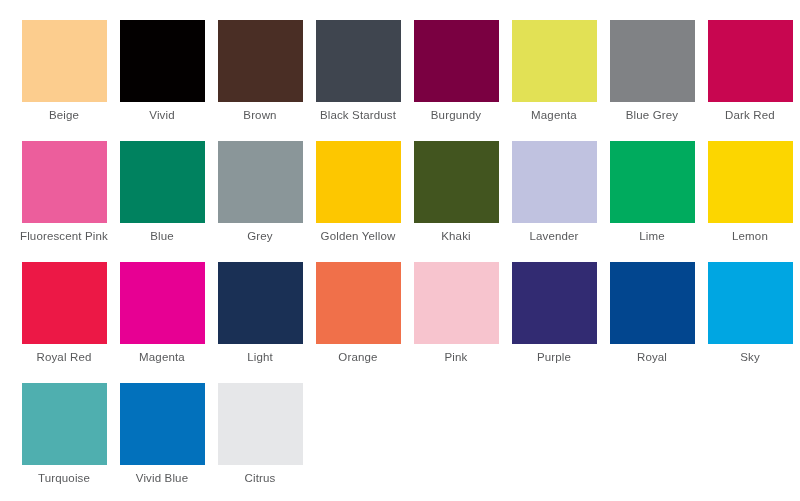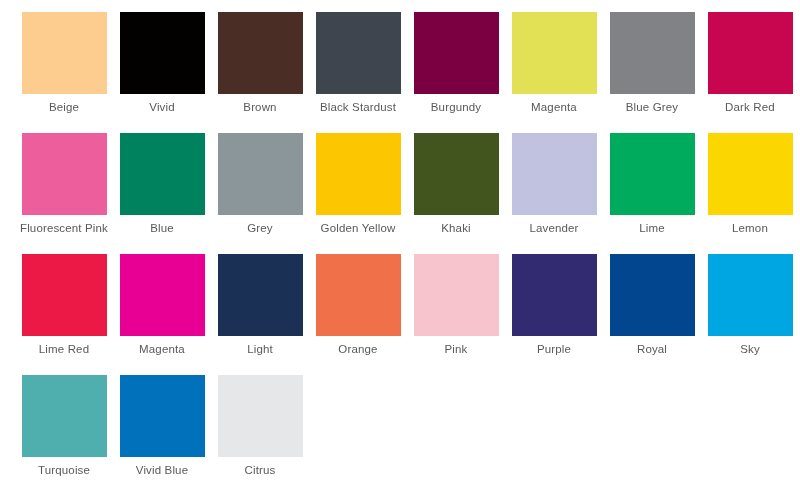--- a/index.html
+++ b/index.html
@@ -13,21 +13,21 @@
     height: 501px;
     overflow: hidden;
     font-family: "Liberation Sans", "DejaVu Sans", sans-serif;
     -webkit-font-smoothing: antialiased;
   }
 
   #swatch-palette {
     box-sizing: border-box;
     width: 800px;
     height: 501px;
-    padding: 12px 0 0 15px;
+    padding: 20px 0 0 15px;
     display: flex;
     flex-wrap: wrap;
     align-content: flex-start;
   }
 
   .swatch-cell {
     box-sizing: border-box;
     width: 98px;
     height: 121px;
     margin: 0 0 0 0;
@@ -120,21 +120,21 @@
     <div class="swatch-cell">
       <div class="swatch-chip" style="background-color: rgb(0, 171, 94);"></div>
       <div class="swatch-label">Lime</div>
     </div>
     <div class="swatch-cell">
       <div class="swatch-chip" style="background-color: rgb(252, 214, 0);"></div>
       <div class="swatch-label">Lemon</div>
     </div>
     <div class="swatch-cell">
       <div class="swatch-chip" style="background-color: rgb(236, 24, 70);"></div>
-      <div class="swatch-label">Lime Red</div>
+      <div class="swatch-label">Royal Red</div>
     </div>
     <div class="swatch-cell">
       <div class="swatch-chip" style="background-color: rgb(231, 0, 147);"></div>
       <div class="swatch-label">Magenta</div>
     </div>
     <div class="swatch-cell">
       <div class="swatch-chip" style="background-color: rgb(26, 48, 85);"></div>
       <div class="swatch-label">Light</div>
     </div>
     <div class="swatch-cell">

